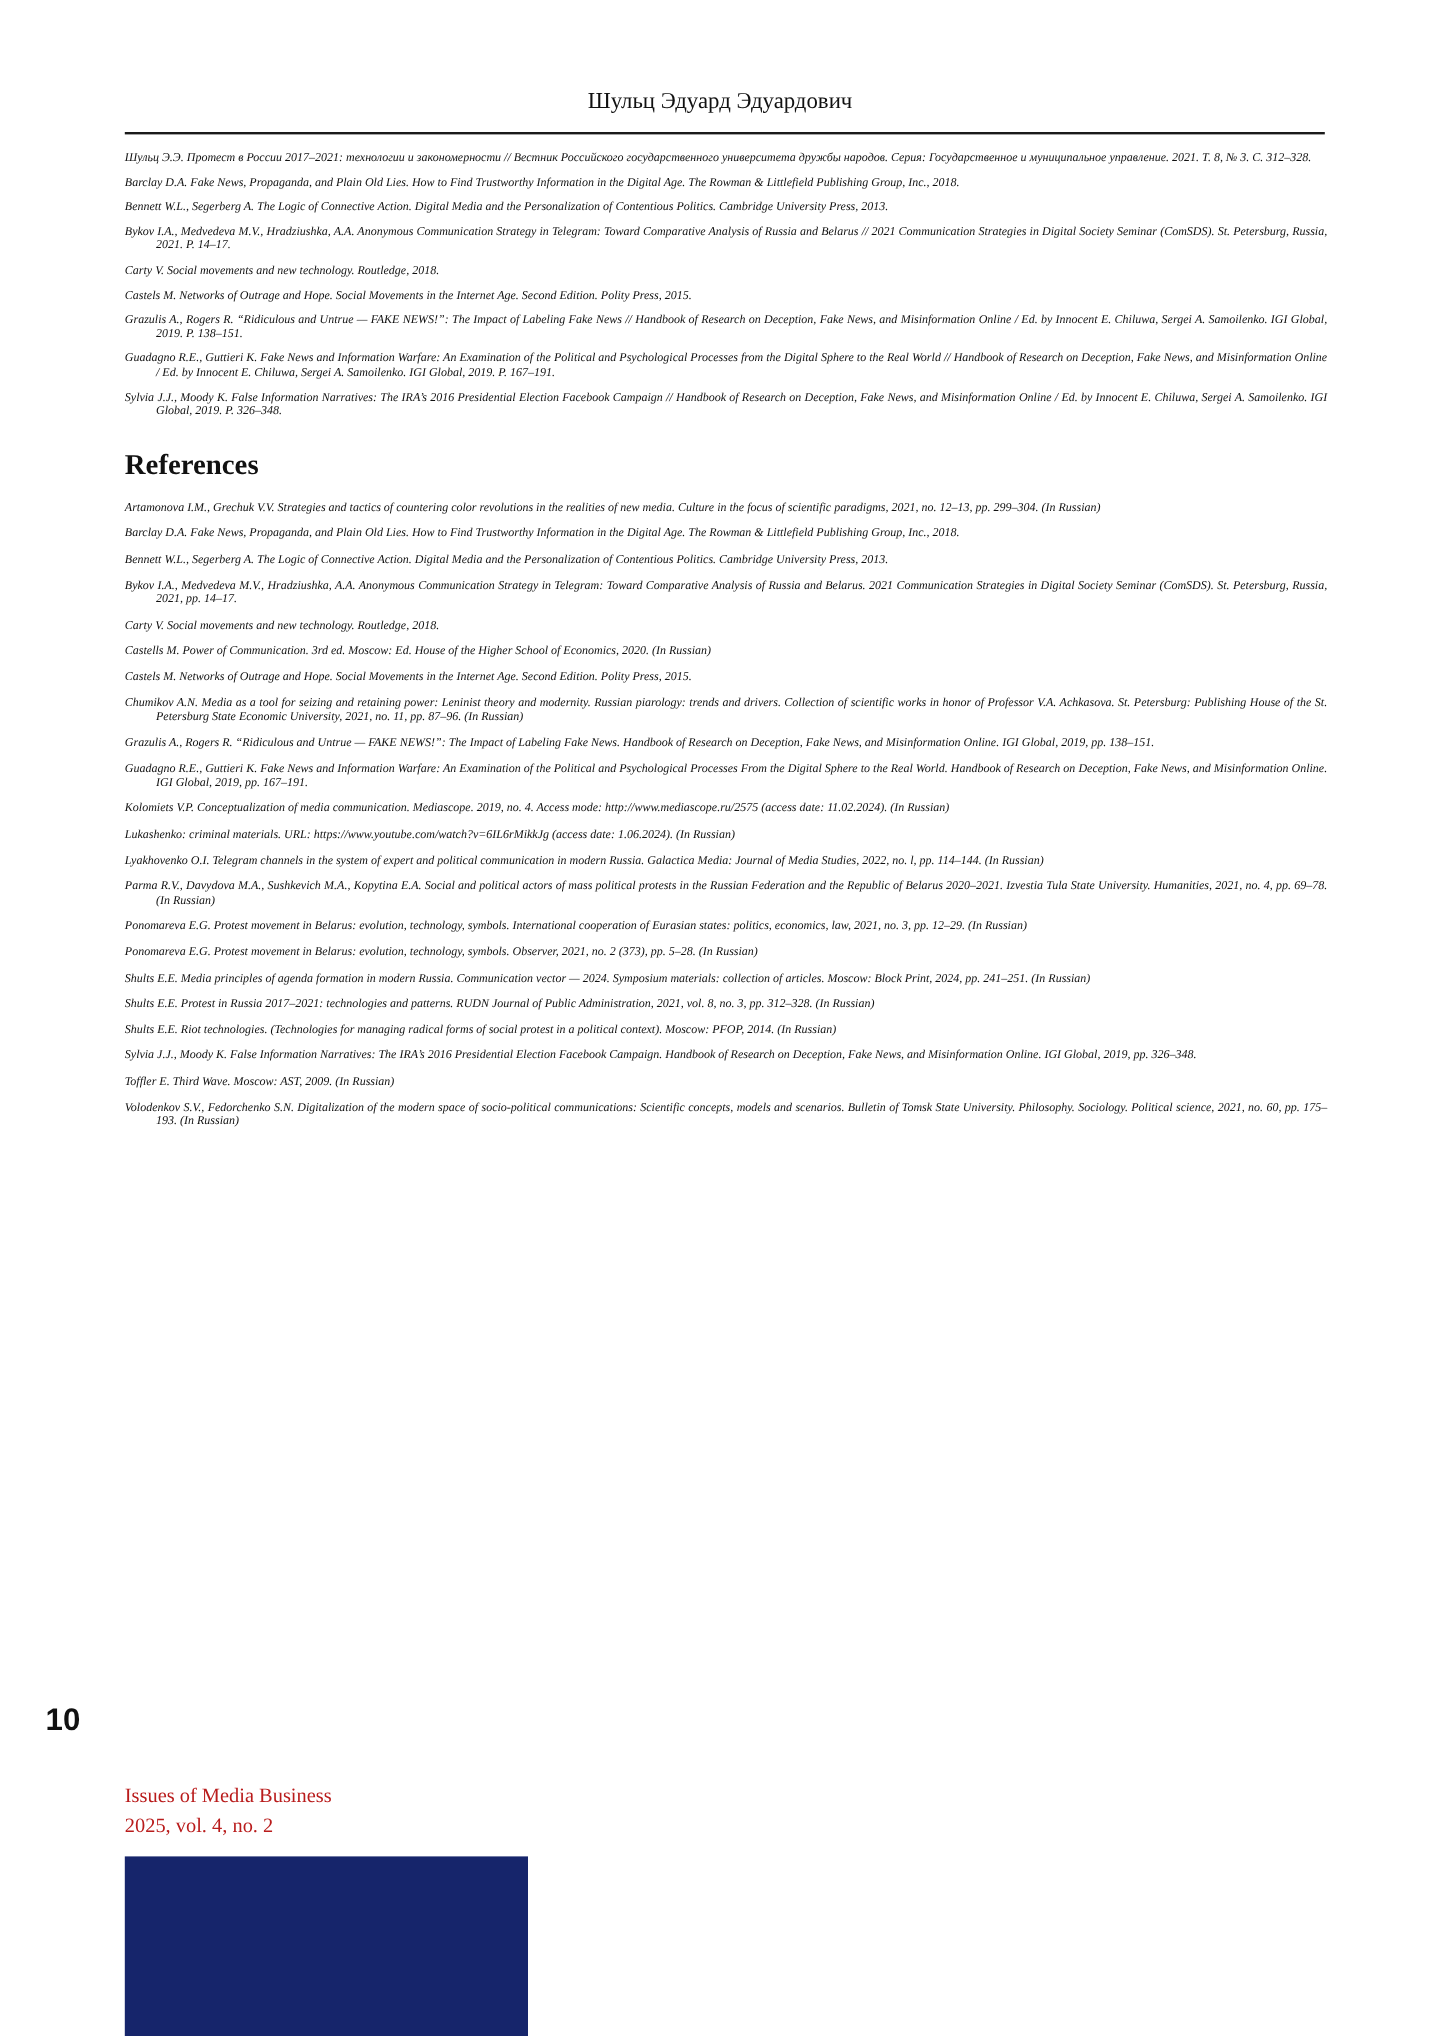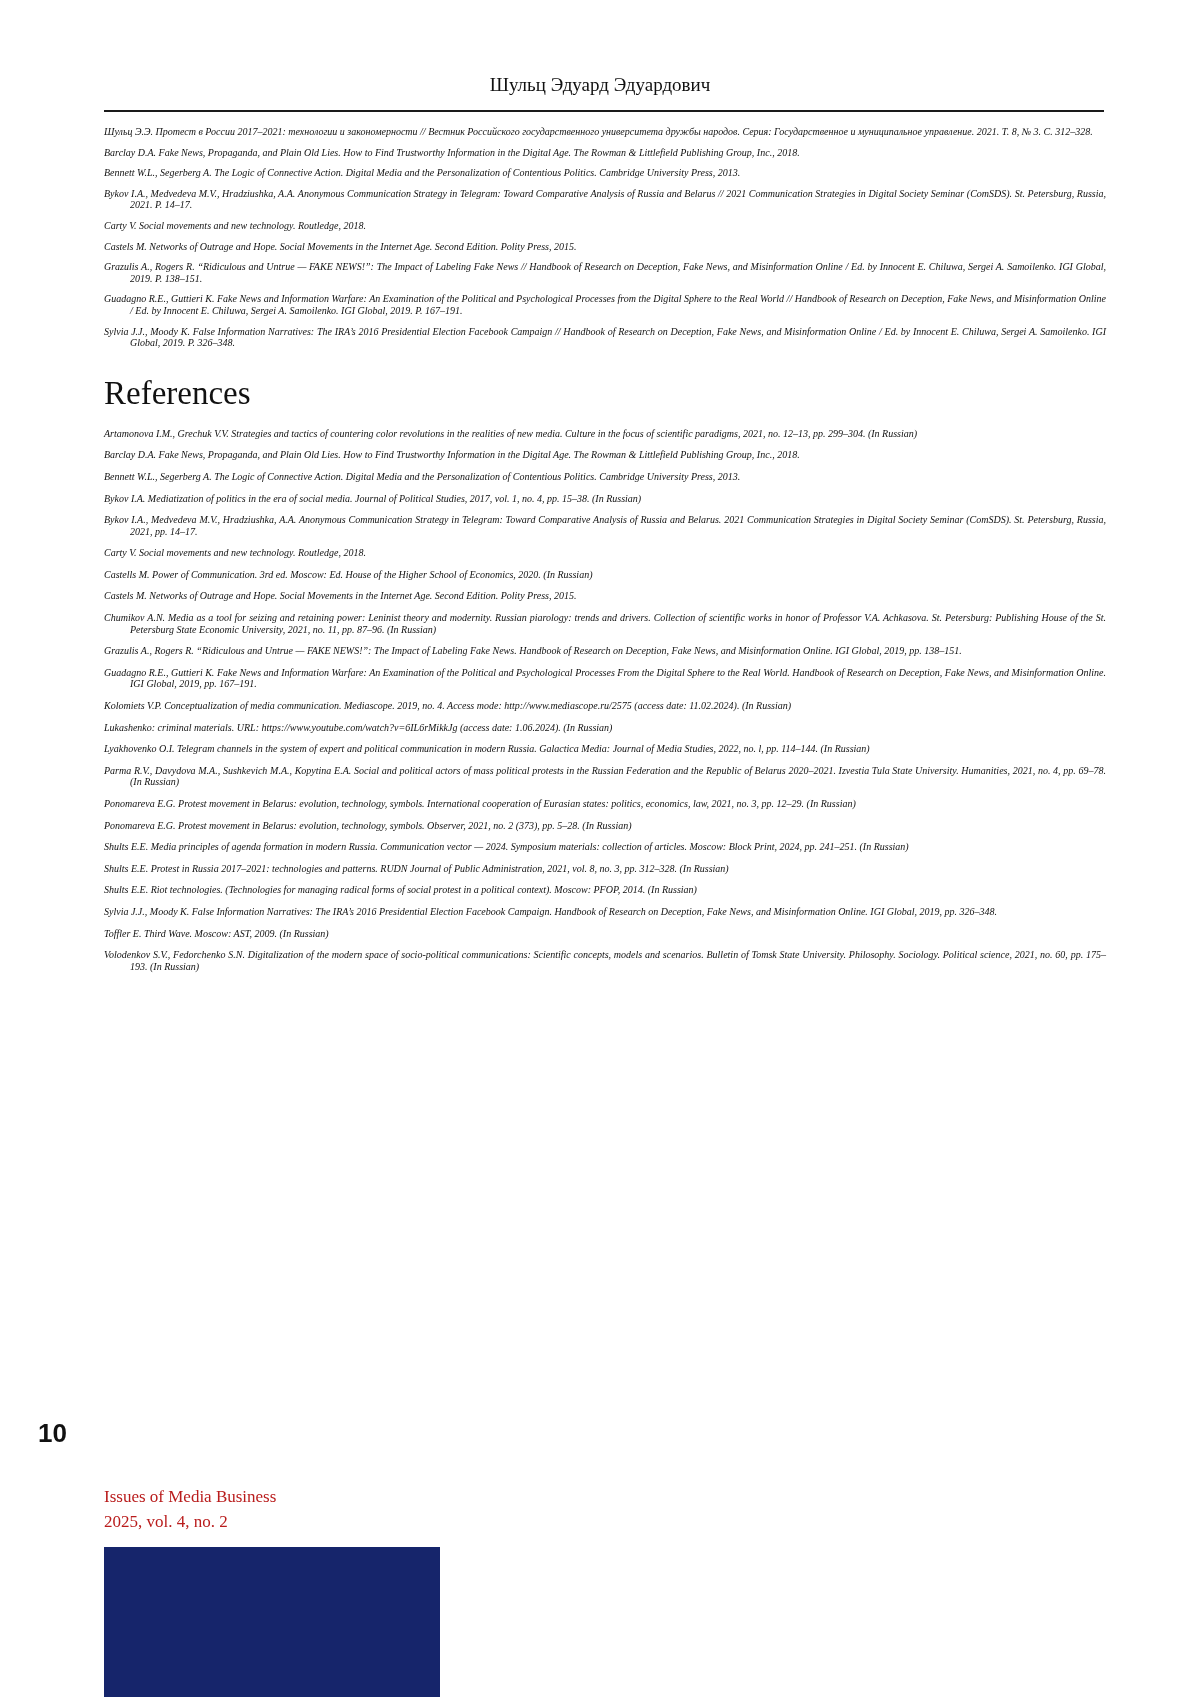--- a/index.html
+++ b/index.html
@@ -50,22 +50,22 @@
     line-height: 1.16;
     text-align: justify;
     text-indent: 0;
     padding-left: 26px;
     text-indent: -26px;
     margin-bottom: 9px;
     hyphens: none;
     font-style: italic;
   }
   .section-title {
-    font-size: 33px;
-    font-weight: normal;
+    font-size: 24px;
+    font-weight: bold;
     margin: 26px 0 16px 0;
     font-family: "Liberation Serif", serif;
   }
   .refs-en .ref {
     margin-bottom: 10px;
   }
   .folio {
     position: absolute;
     left: 38px;
     top: 1418px;
@@ -113,21 +113,20 @@
       <div class="ref">Guadagno R.E., Guttieri K. Fake News and Information Warfare: An Examination of the Political and Psychological Processes from the Digital Sphere to the Real World // Handbook of Research on Deception, Fake News, and Misinformation Online / Ed. by Innocent E. Chiluwa, Sergei A. Samoilenko. IGI Global, 2019. P. 167–191.</div>
       <div class="ref">Sylvia J.J., Moody K. False Information Narratives: The IRA’s 2016 Presidential Election Facebook Campaign // Handbook of Research on Deception, Fake News, and Misinformation Online / Ed. by Innocent E. Chiluwa, Sergei A. Samoilenko. IGI Global, 2019. P. 326–348.</div>
     </div>
 
     <div class="section-title">References</div>
 
     <div class="refs-en">
       <div class="ref">Artamonova I.M., Grechuk V.V. Strategies and tactics of countering color revolutions in the realities of new media. Culture in the focus of scientific paradigms, 2021, no. 12–13, pp. 299–304. (In Russian)</div>
       <div class="ref">Barclay D.A. Fake News, Propaganda, and Plain Old Lies. How to Find Trustworthy Information in the Digital Age. The Rowman &amp; Littlefield Publishing Group, Inc., 2018.</div>
       <div class="ref">Bennett W.L., Segerberg A. The Logic of Connective Action. Digital Media and the Personalization of Contentious Politics. Cambridge University Press, 2013.</div>
-      <div class="ref">Bykov I.A. Mediatization of politics in the era of social media. Journal of Political Studies, 2017, vol. 1, no. 4, pp. 15–38. (In Russian)</div>
       <div class="ref">Bykov I.A., Medvedeva M.V., Hradziushka, A.A. Anonymous Communication Strategy in Telegram: Toward Comparative Analysis of Russia and Belarus. 2021 Communication Strategies in Digital Society Seminar (ComSDS). St. Petersburg, Russia, 2021, pp. 14–17.</div>
       <div class="ref">Carty V. Social movements and new technology. Routledge, 2018.</div>
       <div class="ref">Castells M. Power of Communication. 3rd ed. Moscow: Ed. House of the Higher School of Economics, 2020. (In Russian)</div>
       <div class="ref">Castels M. Networks of Outrage and Hope. Social Movements in the Internet Age. Second Edition. Polity Press, 2015.</div>
       <div class="ref">Chumikov A.N. Media as a tool for seizing and retaining power: Leninist theory and modernity. Russian piarology: trends and drivers. Collection of scientific works in honor of Professor V.A. Achkasova. St. Petersburg: Publishing House of the St. Petersburg State Economic University, 2021, no. 11, pp. 87–96. (In Russian)</div>
       <div class="ref">Grazulis A., Rogers R. “Ridiculous and Untrue — FAKE NEWS!”: The Impact of Labeling Fake News. Handbook of Research on Deception, Fake News, and Misinformation Online. IGI Global, 2019, pp. 138–151.</div>
       <div class="ref">Guadagno R.E., Guttieri K. Fake News and Information Warfare: An Examination of the Political and Psychological Processes From the Digital Sphere to the Real World. Handbook of Research on Deception, Fake News, and Misinformation Online. IGI Global, 2019, pp. 167–191.</div>
       <div class="ref">Kolomiets V.P. Conceptualization of media communication. Mediascope. 2019, no. 4. Access mode: http://www.mediascope.ru/2575 (access date: 11.02.2024). (In Russian)</div>
       <div class="ref">Lukashenko: criminal materials. URL: https://www.youtube.com/watch?v=6IL6rMikkJg (access date: 1.06.2024). (In Russian)</div>
       <div class="ref">Lyakhovenko O.I. Telegram channels in the system of expert and political communication in modern Russia. Galactica Media: Journal of Media Studies, 2022, no. l, pp. 114–144. (In Russian)</div>

